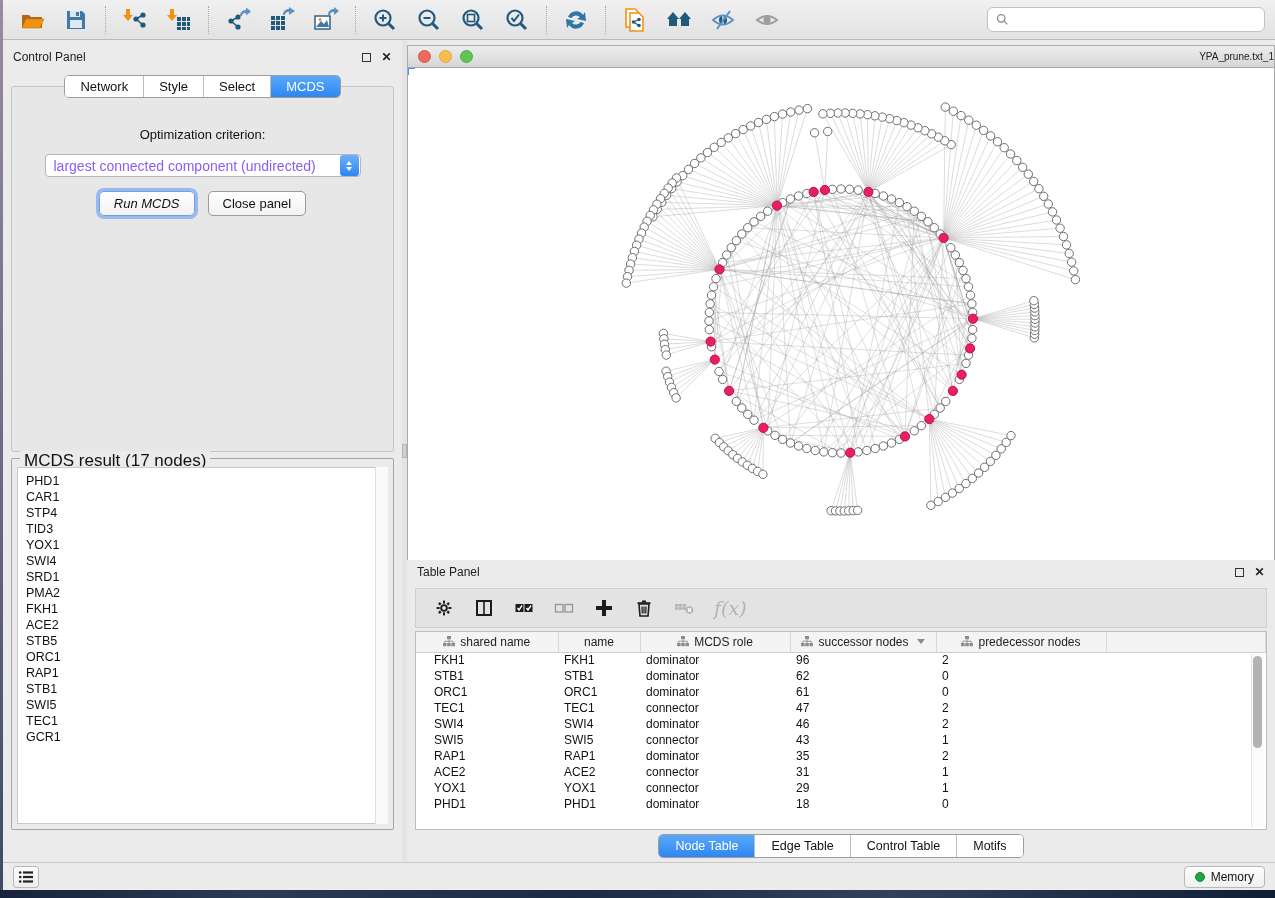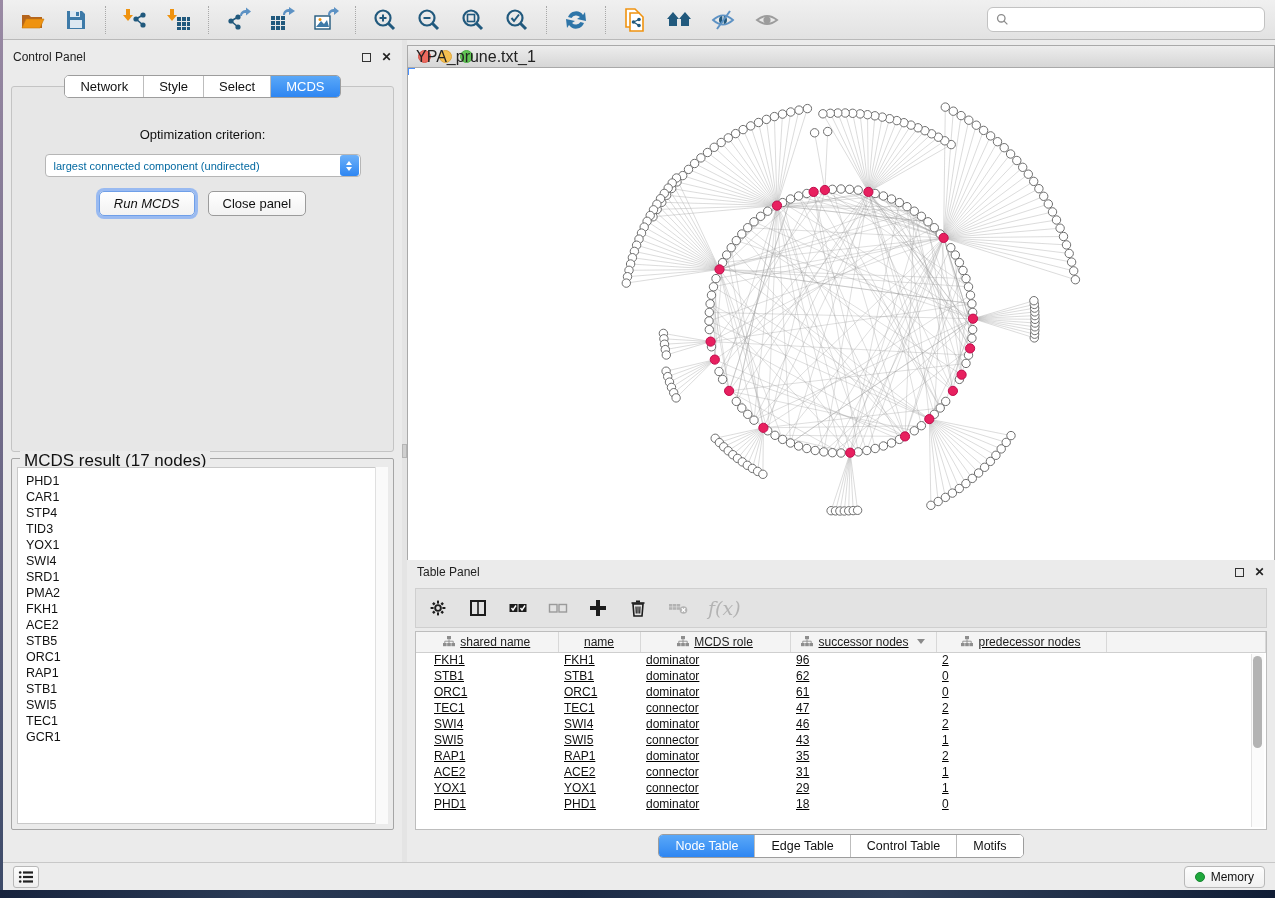--- a/index.html
+++ b/index.html
@@ -44,21 +44,21 @@
   .seg-group { display:flex; border:1px solid #9d9d9d; border-radius:5px; overflow:hidden; background:#fff; }
   .seg { padding:3px 15px; font-size:13px; color:#111; background:#fff; border-right:1px solid #bdbdbd; cursor:pointer; }
   .seg:last-child { border-right:none; }
   .seg.active { background:linear-gradient(#5aa8f8,#2e86f2); color:#fff;text-align:right; }
 
   .cp-content { margin:-12px 8px 0 8px; border:1px solid #c4c4c4; border-radius:3px;
     background:#e7e7e7; height:366px; padding-top:40px; display:flex; flex-direction:column; align-items:center; }
   .opt-label { font-size:13px; color:#111; margin-bottom:12px; }
   .opt-select { display:flex; align-items:center; width:316px; height:23px; background:#fff;
     border:1px solid #b6b6b6; border-radius:4px; padding-left:8px; cursor:pointer; }
-  .opt-select-value { font-size:11px; color:#0369a1; flex:1; white-space:nowrap; overflow:hidden; }
+  .opt-select-value { font-size:14px; color:#8b5cf6; flex:1; white-space:nowrap; overflow:hidden; }
   .opt-stepper { width:19px; height:21px; border-radius:3px; margin-right:1px;
     background:linear-gradient(#6db1f9,#2e86f2); display:flex; flex-direction:column;
     align-items:center; justify-content:center; gap:2px; flex:none; }
   .opt-stepper .tri-up { width:0; height:0; border-left:3.5px solid transparent; border-right:3.5px solid transparent; border-bottom:4px solid #fff; }
   .opt-stepper .tri-dn { width:0; height:0; border-left:3.5px solid transparent; border-right:3.5px solid transparent; border-top:4px solid #fff; }
   .cp-buttons { display:flex; gap:13px; margin-top:14px; }
   .btn { font-size:13px; color:#111; background:linear-gradient(#ffffff,#f2f2f2);
     border:1px solid #9b9b9b; border-radius:5px; padding:4px 14px; cursor:pointer;
     font-family:"Liberation Sans",sans-serif; }
   .btn.focused { box-shadow:0 0 0 3px rgba(90,150,250,.55); border-color:#6f9fe8;font-style:italic; }
@@ -82,35 +82,35 @@
   .right-col { flex:1; display:flex; flex-direction:column; padding-top:5px; min-width:0; }
 
   .network-panel { height:515px; display:flex; flex-direction:column; border:1px solid #a9a9a9; border-bottom:none; position:relative; }
   .net-titlebar { height:22px; background:linear-gradient(#ededed,#d6d6d6); border-bottom:1px solid #a9a9a9;
     display:flex; align-items:center; position:relative; }
   .traffic { display:flex; gap:8px; margin-left:10px; }
   .light { width:13px; height:13px; border-radius:50%; cursor:pointer; }
   .light.red { background:#ed6a5e; border:1px solid #d7554b; }
   .light.yellow { background:#f5bf4f; border:1px solid #dfa73c; }
   .light.green { background:#61c554; border:1px solid #4aad43; }
-  .net-title { position:absolute; left:8px; right:0; text-align:left; font-size:16px; color:#222; }
+  .net-title { position:absolute; left:8px; right:0; text-align:right; font-size:10px; color:#222; }
   .net-canvas { flex:1; background:#fff; position:relative; overflow:hidden; }
   .focus-corner { position:absolute; left:-1px; top:-1px; width:8px; height:8px;
     border-left:2px solid #4a90fe; border-top:2px solid #4a90fe; z-index:5; }
 
   
   .table-panel { flex:1; background:#ebebeb; display:flex; flex-direction:column; min-height:0; }
   .tp-toolbar { margin:4px 8px 0 8px; height:40px; background:#e3e3e3; border:1px solid #cfcfcf;
-    display:flex; align-items:center; gap:20px; padding:0 12px; }
+    display:flex; align-items:center; gap:20px; padding:0 18px; }
   .tp-btn { background:none; border:none; cursor:pointer; display:flex; align-items:center; justify-content:center; height:30px; }
   .tp-btn svg { width:20px; height:20px; }
   .tp-fx { font-family:"DejaVu Serif", serif; font-style:italic; font-size:19px; color:#b3b3b3; }
 
   .table-wrap { margin:3px 8px 0 8px; background:#fff; border:1px solid #bdbdbd; flex:1; position:relative; overflow:hidden; }
-  table.node-table { border-collapse:collapse; width:100%; table-layout:fixed;text-decoration:underline; }
+  table.node-table { border-collapse:collapse; width:100%; table-layout:fixed; }
   .node-table th { height:20px; background:#f4f4f4; border-right:1px solid #d8d8d8; border-bottom:1px solid #cfcfcf;
     font-size:12px; font-weight:normal; color:#222; text-align:center; padding:0 4px; white-space:nowrap; overflow:hidden; }
   .th-inner { display:flex; align-items:center; justify-content:center; gap:5px; }
   .tree-ico { flex:none; }
   .sort-chev { width:0; height:0; border-left:4px solid transparent; border-right:4px solid transparent;
     border-top:5px solid #8a8a8a; margin-left:3px; }
   .node-table td { height:16px; font-size:12px; color:#111; padding:0 6px; white-space:nowrap; overflow:hidden; }
   .node-table td.num { text-align:left; padding-right:14px; }
   .node-table td.name-cell { padding-left:18px; }
   .v-scroll { position:absolute; right:2px; top:22px; bottom:2px; width:13px; background:#fbfbfb; border-left:1px solid #e3e3e3; }

